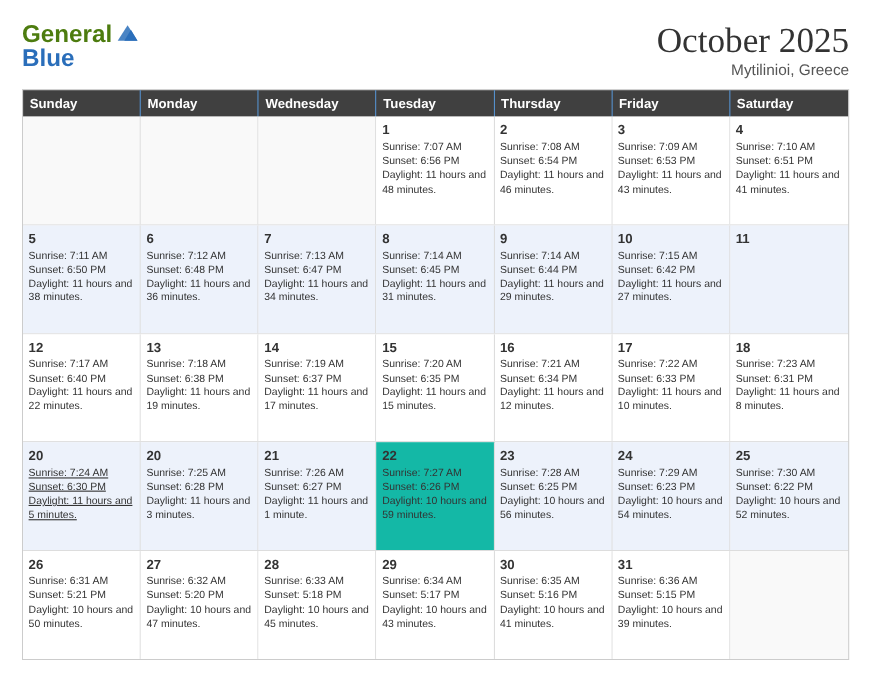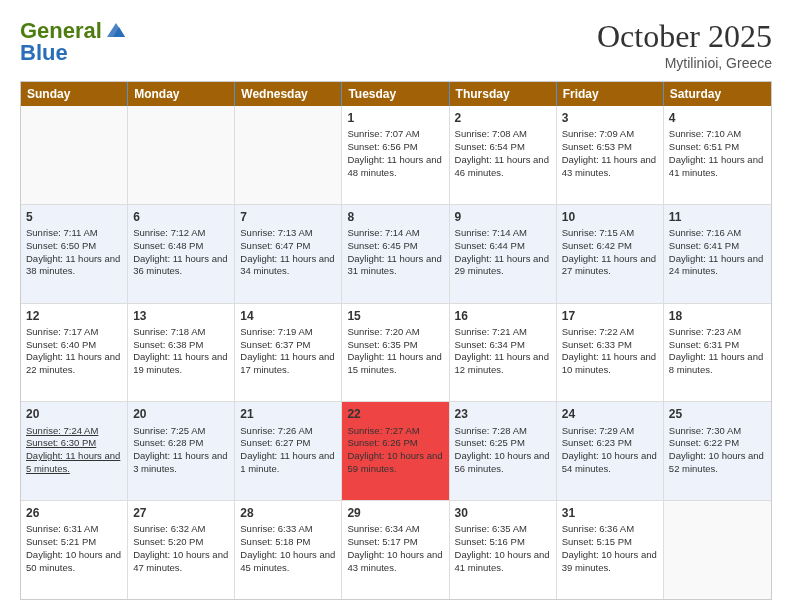--- a/index.html
+++ b/index.html
@@ -44,21 +44,21 @@
     }
     .calendar {
       flex: 1;
       display: flex;
       flex-direction: column;
       border: 1px solid #ccc;
     }
     .cal-header {
       display: grid;
       grid-template-columns: repeat(7, 1fr);
-      background: #a16207;
+      background: #404040;
     }
     .cal-header-cell {
       color: #fff;
       font-size: 12px;
       font-weight: bold;
       padding: 5px 6px;
       text-align: left;
       border-right: 1px solid #5590cc;
     }
     .cal-header-cell:last-child { border-right: none; }
@@ -157,23 +157,21 @@
 Daylight: 11 hours and 34 minutes.</span></div>
           <div class="cal-cell" style="background: rgb(237, 242, 251);"><span class="day-num">8</span><span style="white-space: pre-line;">Sunrise: 7:14 AM
 Sunset: 6:45 PM
 Daylight: 11 hours and 31 minutes.</span></div>
           <div class="cal-cell" style="background: rgb(237, 242, 251);"><span class="day-num">9</span><span style="white-space: pre-line;">Sunrise: 7:14 AM
 Sunset: 6:44 PM
 Daylight: 11 hours and 29 minutes.</span></div>
           <div class="cal-cell" style="background: rgb(237, 242, 251);"><span class="day-num">10</span><span style="white-space: pre-line;">Sunrise: 7:15 AM
 Sunset: 6:42 PM
 Daylight: 11 hours and 27 minutes.</span></div>
-          <div class="cal-cell" style="background: rgb(237, 242, 251);"><span class="day-num">11</span><span style="white-space: pre-line;">Sunrise: 7:16 AM
-Sunset: 6:41 PM
-Daylight: 11 hours and 24 minutes.</span></div>
+          <div class="cal-cell" style="background: rgb(237, 242, 251);"><span class="day-num">11</span></div>
         </div>
         <div class="cal-row">
           <div class="cal-cell" style="background: rgb(255, 255, 255);"><span class="day-num">12</span><span style="white-space: pre-line;">Sunrise: 7:17 AM
 Sunset: 6:40 PM
 Daylight: 11 hours and 22 minutes.</span></div>
           <div class="cal-cell" style="background: rgb(255, 255, 255);"><span class="day-num">13</span><span style="white-space: pre-line;">Sunrise: 7:18 AM
 Sunset: 6:38 PM
 Daylight: 11 hours and 19 minutes.</span></div>
           <div class="cal-cell" style="background: rgb(255, 255, 255);"><span class="day-num">14</span><span style="white-space: pre-line;">Sunrise: 7:19 AM
 Sunset: 6:37 PM
@@ -194,21 +192,21 @@
         <div class="cal-row">
           <div class="cal-cell" style="background: rgb(237, 242, 251);"><span class="day-num">20</span><span style="white-space: pre-line; text-decoration: underline;">Sunrise: 7:24 AM
 Sunset: 6:30 PM
 Daylight: 11 hours and 5 minutes.</span></div>
           <div class="cal-cell" style="background: rgb(237, 242, 251);"><span class="day-num">20</span><span style="white-space: pre-line;">Sunrise: 7:25 AM
 Sunset: 6:28 PM
 Daylight: 11 hours and 3 minutes.</span></div>
           <div class="cal-cell" style="background: rgb(237, 242, 251);"><span class="day-num">21</span><span style="white-space: pre-line;">Sunrise: 7:26 AM
 Sunset: 6:27 PM
 Daylight: 11 hours and 1 minute.</span></div>
-          <div class="cal-cell" style="background: #ef4444;"><span class="day-num">22</span><span style="white-space: pre-line;">Sunrise: 7:27 AM
+          <div class="cal-cell" style="background: #14b8a6;"><span class="day-num">22</span><span style="white-space: pre-line;">Sunrise: 7:27 AM
 Sunset: 6:26 PM
 Daylight: 10 hours and 59 minutes.</span></div>
           <div class="cal-cell" style="background: rgb(237, 242, 251);"><span class="day-num">23</span><span style="white-space: pre-line;">Sunrise: 7:28 AM
 Sunset: 6:25 PM
 Daylight: 10 hours and 56 minutes.</span></div>
           <div class="cal-cell" style="background: rgb(237, 242, 251);"><span class="day-num">24</span><span style="white-space: pre-line;">Sunrise: 7:29 AM
 Sunset: 6:23 PM
 Daylight: 10 hours and 54 minutes.</span></div>
           <div class="cal-cell" style="background: rgb(237, 242, 251);"><span class="day-num">25</span><span style="white-space: pre-line;">Sunrise: 7:30 AM
 Sunset: 6:22 PM

